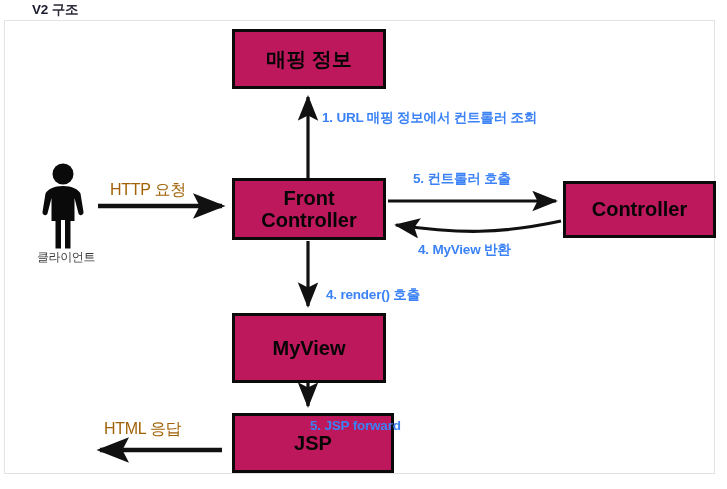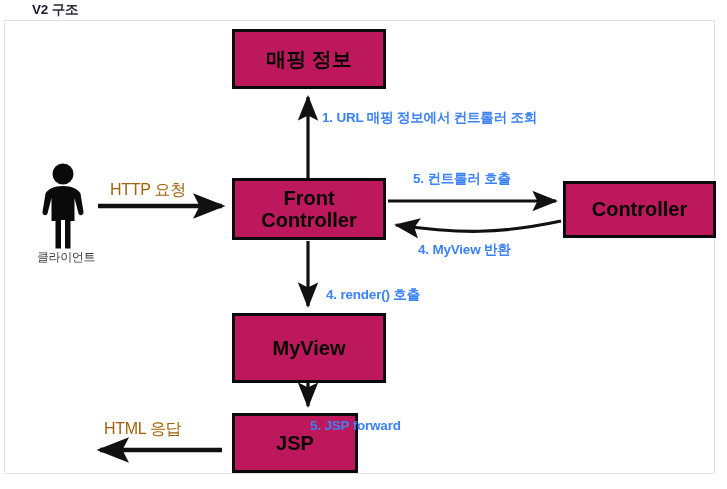--- a/index.html
+++ b/index.html
@@ -47,21 +47,21 @@
     text-align: center;
     color: #050505;
     font-weight: bold;
     line-height: 1.12;
     z-index: 5;
   }
   #box-mapping   { left: 232px; top: 29px;  width: 154px; height: 60px;  font-size: 20px; }
   #box-front     { left: 232px; top: 178px; width: 154px; height: 62px;  font-size: 20px; }
   #box-controller{ left: 563px; top: 181px; width: 153px; height: 57px;  font-size: 20px; }
   #box-myview    { left: 232px; top: 313px; width: 154px; height: 70px;  font-size: 20px; }
-  #box-jsp       { left: 232px; top: 413px; width: 126px; height: 60px;  font-size: 20px; }
+  #box-jsp       { left: 232px; top: 413px; width: 162px; height: 60px;  font-size: 20px; }
 
   
   .arrow-svg { position: absolute; overflow: visible; z-index: 3; }
 
   
   .flow-label {
     position: absolute;
     font-size: 13.5px;
     font-weight: bold;
     color: #3b82f6;

